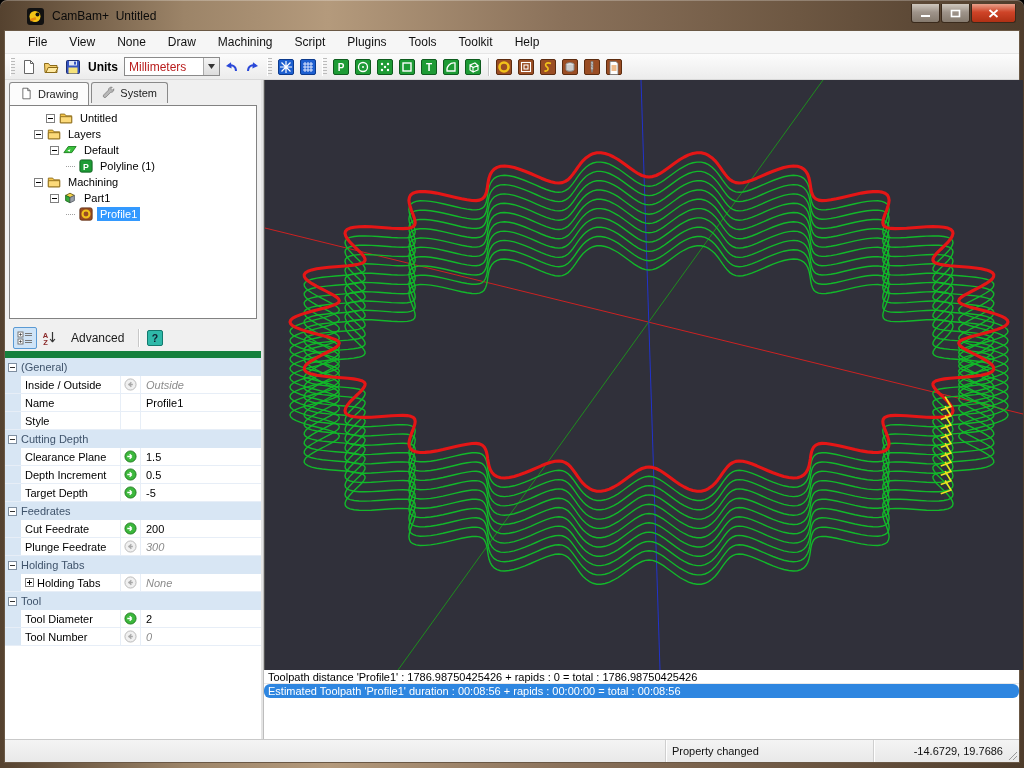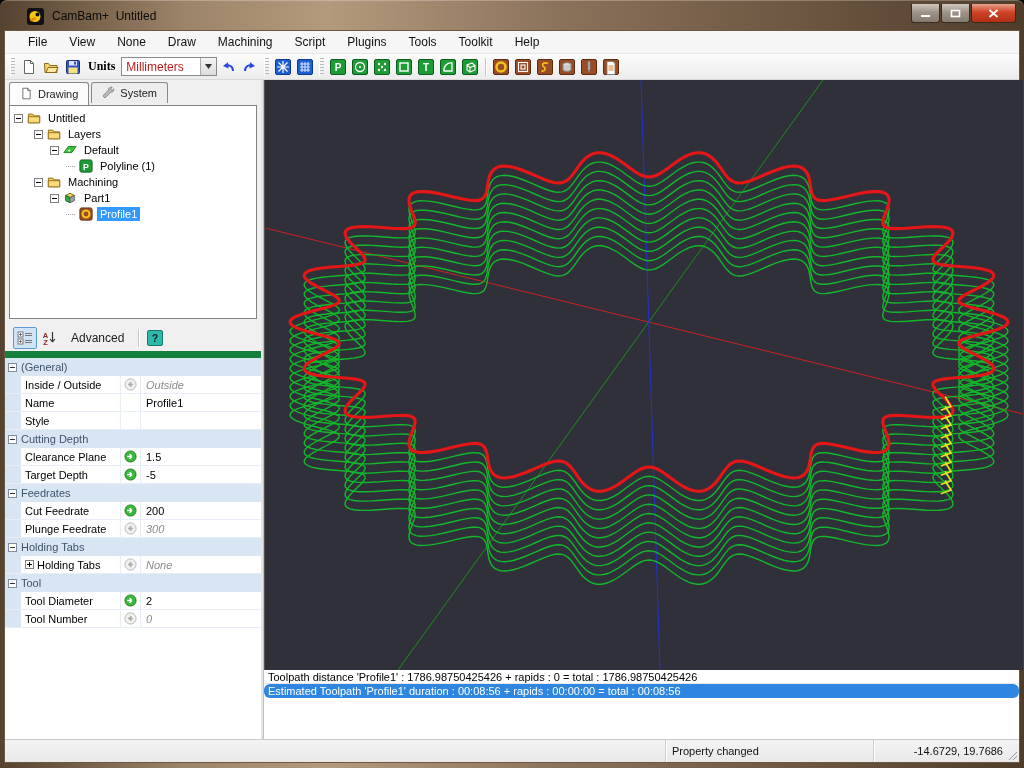--- a/index.html
+++ b/index.html
@@ -23,21 +23,21 @@
   .menubar { height:23px; background:#f6f6f6; display:flex; align-items:center; padding-left:12px;
              border-bottom:1px solid #e6e6e6; }
   .menu-item { font-size:12px; color:#111; padding:3px 11px; }
   .toolbar { height:26px; background:linear-gradient(#fcfcfc,#ececec); display:flex; align-items:center;
              border-bottom:1px solid #d9d9d9; padding-left:2px; }
   .grip { width:5px; height:18px; margin:0 3px; background:repeating-linear-gradient(#bbb 0 1px,transparent 1px 3px);
           border-left:1px solid #fff; }
   .tbtn { width:22px; height:22px; display:flex; align-items:center; justify-content:center; border-radius:2px; }
   .tbtn svg { width:16px; height:16px; }
   .tsep { width:1px; height:18px; background:#c8c8c8; margin:0 4px; box-shadow:1px 0 0 #fff; }
-  .units-label { font-size:12px; font-weight:bold; margin:0 6px 0 4px; color:#000;font-family:Liberation Serif, serif; }
+  .units-label { font-size:12px; font-weight:bold; margin:0 6px 0 4px; color:#000; }
   .combo { width:96px; height:19px; background:#fff; border:1px solid #8a8a8a; display:flex; align-items:center;
            font-size:12px; padding-left:4px; position:relative; color:#b91c1c; }
   .combo .arrow { position:absolute; right:0; top:0; width:16px; height:17px; display:flex; align-items:center;
                   justify-content:center; background:linear-gradient(#f4f4f4,#dcdcdc); border-left:1px solid #aaa; }
   
   .main { flex:1; display:flex; min-height:0; }
   .left-panel { width:256px; background:#f0f0f0; display:flex; flex-direction:column; }
   .splitter { width:3px; background:#e4e4e4; border-right:1px solid #bdbdbd; }
   
   .tabs { height:23px; display:flex; padding-left:4px; margin-top:2px; }
@@ -299,21 +299,21 @@
               <span>Drawing</span>
             </div>
             <div class="tab">
               <span><svg viewBox="0 0 16 16">
                   <path d="M2 11 L8 5 A3.4 3.4 0 0 1 12.6 1.6 L10.6 3.6 L12.4 5.4 L14.4 3.4 A3.4 3.4 0 0 1 10.8 7.8 L5 13.5 A1.8 1.8 0 0 1 2 11 Z" fill="#b8b8b8" stroke="#6e6e6e" stroke-width="0.8"></path>
                 </svg></span>
               <span>System</span>
             </div>
           </div>
         <div class="treebox" id="tree">
-            <div class="tree-row" style="padding-left: 4px;">
+            <div class="tree-row" style="padding-left: 20px; margin-left: 16px;">
               <span class="tree-expander"></span>
               <span class="tree-icon"><svg viewBox="0 0 16 16">
                   <path d="M1.5 3.5h5l1.5 2h6.5v8h-13z" fill="#f6c64a" stroke="#8a6a1a"></path>
                   <path d="M1.5 6.5h13v7h-13z" fill="#fcda7a" stroke="#8a6a1a"></path>
                 </svg></span>
               <span class="tree-label">Untitled</span>
             </div>
             <div class="tree-row" style="padding-left: 24px;">
               <span class="tree-expander"></span>
               <span class="tree-icon"><svg viewBox="0 0 16 16">
@@ -434,20 +434,33 @@
               <span class="grid-label">
                 <span>Clearance Plane</span>
               </span>
               <span class="grid-iconcell">
                 <svg viewBox="0 0 14 14">
                   <circle cx="7" cy="7" r="6" fill="#3cb83c" stroke="#1e7a1e"></circle>
                   <path d="M3.5 7h5M8.5 7l-2.4-2.4M8.5 7l-2.4 2.4" stroke="#fff" stroke-width="1.5" fill="none"></path>
                 </svg>
               </span>
               <span class="grid-value">1.5</span>
+            </div>
+            <div class="grid-row">
+              <span class="grid-gutter"></span>
+              <span class="grid-label">
+                <span>Depth Increment</span>
+              </span>
+              <span class="grid-iconcell">
+                <svg viewBox="0 0 14 14">
+                  <circle cx="7" cy="7" r="6" fill="#3cb83c" stroke="#1e7a1e"></circle>
+                  <path d="M3.5 7h5M8.5 7l-2.4-2.4M8.5 7l-2.4 2.4" stroke="#fff" stroke-width="1.5" fill="none"></path>
+                </svg>
+              </span>
+              <span class="grid-value">0.5</span>
             </div>
             <div class="grid-row">
               <span class="grid-gutter"></span>
               <span class="grid-label">
                 <span>Target Depth</span>
               </span>
               <span class="grid-iconcell">
                 <svg viewBox="0 0 14 14">
                   <circle cx="7" cy="7" r="6" fill="#3cb83c" stroke="#1e7a1e"></circle>
                   <path d="M3.5 7h5M8.5 7l-2.4-2.4M8.5 7l-2.4 2.4" stroke="#fff" stroke-width="1.5" fill="none"></path>

